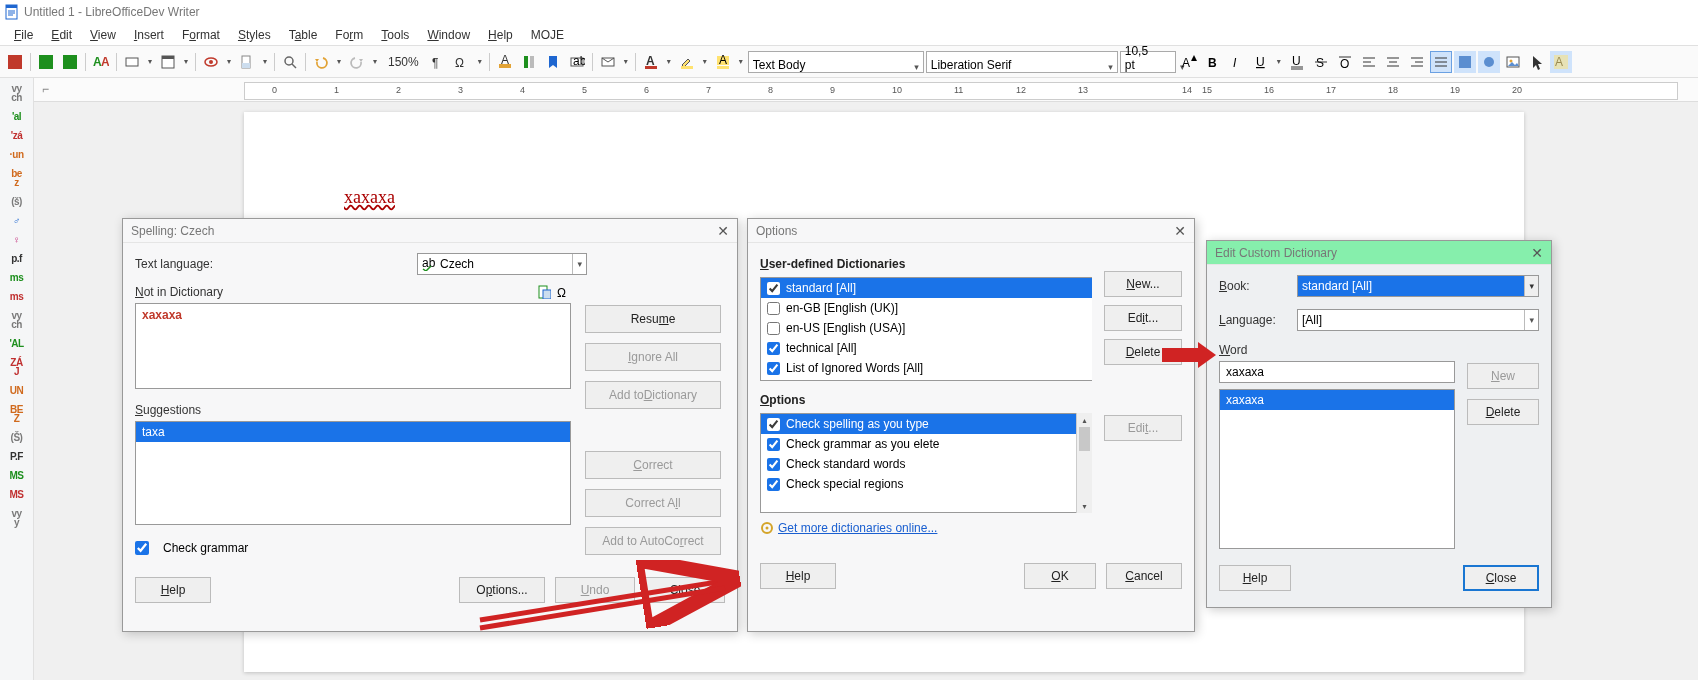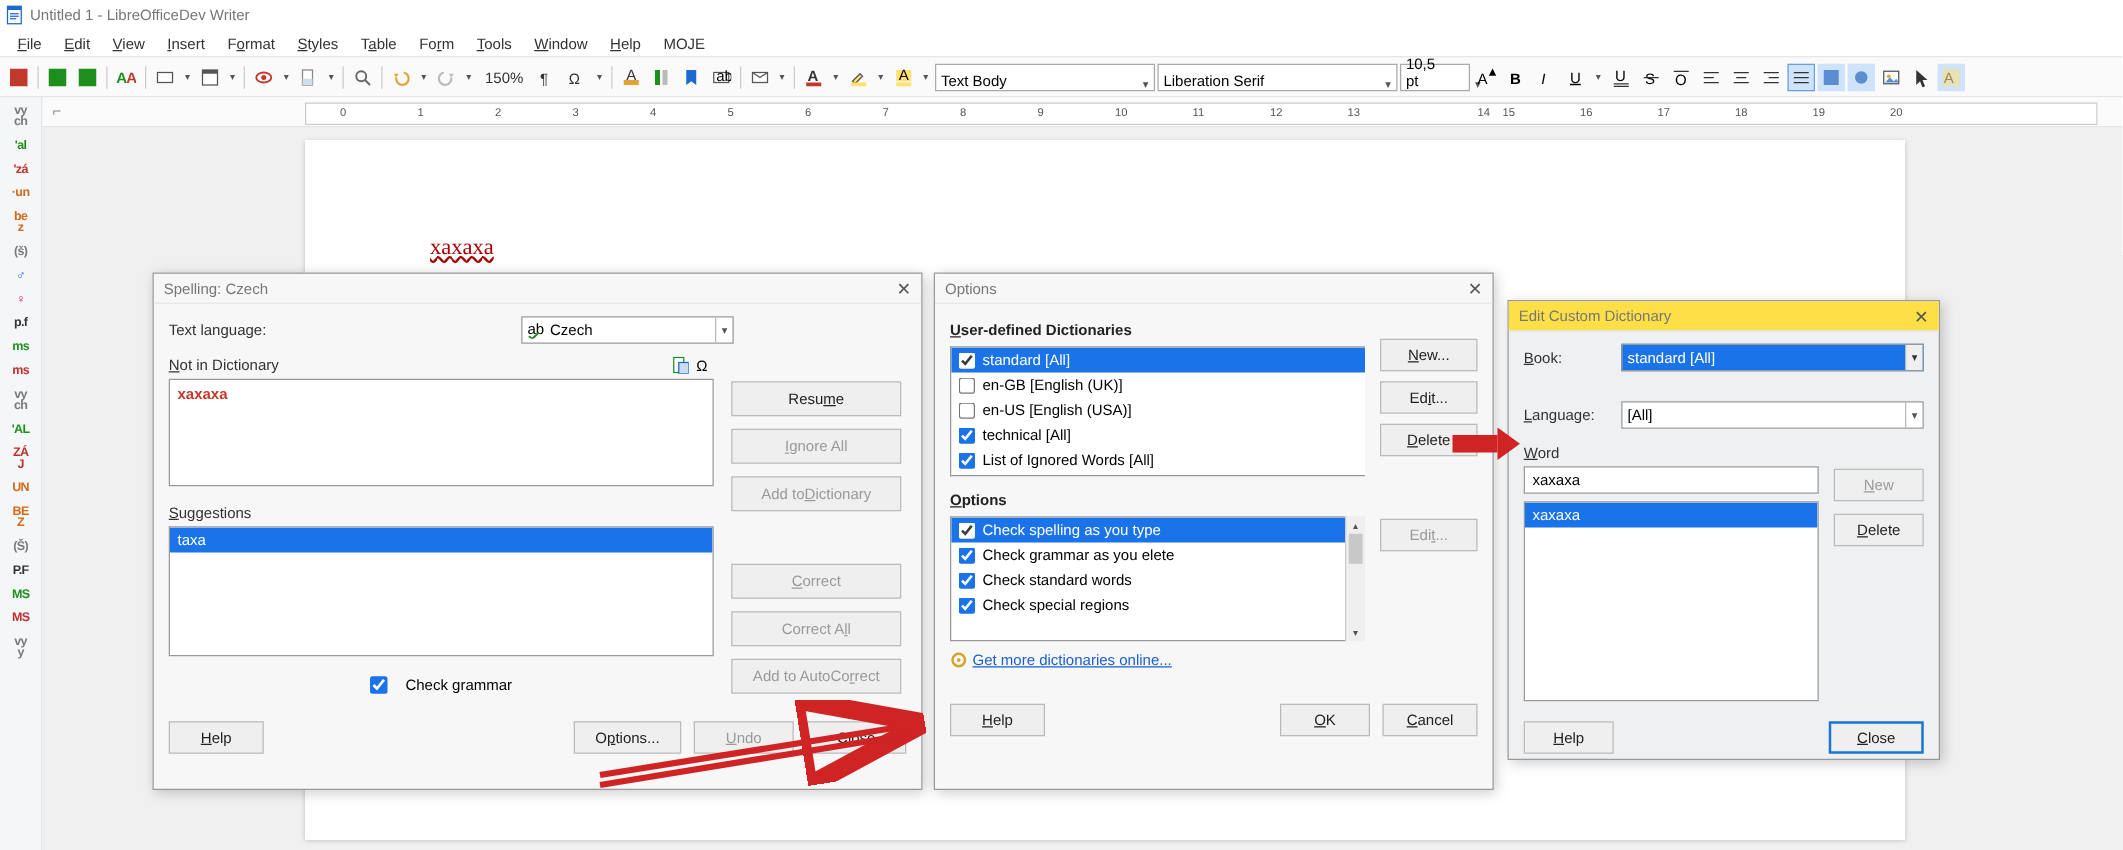--- a/index.html
+++ b/index.html
@@ -52,21 +52,21 @@
 .btn.primary { border: 2px solid #1976d2; }
 .wbtn { width: 136px; height: 28px; }
 .combo { height: 22px; border: 1px solid #999; background: #fff; display: flex; align-items: center; padding: 0 4px; }
 .combo .caret { margin-left: auto; font-size: 9px; color: #555; border-left:1px solid #bbb; padding-left:4px; height:100%; display:flex; align-items:center;}
 .listbox { border: 1px solid #999; background: #fff; overflow: auto; }
 .listbox .row { height: 20px; display: flex; align-items: center; padding: 0 6px; gap: 6px; }
 .listbox .row.sel { background: #1a73e8; color: #fff; }
 .listbox .row input[type=checkbox]{ width:13px; height:13px; accent-color:#1a73e8;}
 .listbox .row.sel input[type=checkbox]{ accent-color:#fff; }
 .textarea { border: 1px solid #999; background: #fff; padding: 4px 6px; }
-.chk { display: flex; align-items: center; gap: 14px; justify-content: center; }
+.chk { display: flex; align-items: center; gap: 14px; }
 .chk input { width: 14px; height: 14px; accent-color:#1a73e8;}
 a.link { color: #1a5fd0; text-decoration: underline; }
 
 
 .arrow { position: absolute; pointer-events: none; }
 
 
 .sb { width:16px; background:#efefef; border-left:1px solid #ccc; position:relative;}
 .sb .up,.sb .dn{height:14px; display:flex;align-items:center;justify-content:center;font-size:8px;color:#555;}
 .sb .thumb{position:absolute; left:2px; right:2px; top:14px; height:24px; background:#c8c8c8;}
@@ -562,26 +562,26 @@
       <button class="btn" style="width:76px"><u>H</u>elp</button>
       <div style="margin-left:auto; display:flex; gap:10px;">
         <button class="btn" style="width:72px"><u>O</u>K</button>
         <button class="btn" style="width:76px"><u>C</u>ancel</button>
       </div>
     </div>
   </div>
 </div>
 
 <div class="dialog" style="left:1206px; top:240px; width:346px; height:368px; background:#eef0f2">
-  <div class="dtitle" style="background:#fde047">
+  <div class="dtitle" style="background:#86efac">
     <span>Edit Custom Dictionary</span>
     <span class="dclose">✕</span>
   </div>
   <div class="body">
-    <div style="display:grid; grid-template-columns:70px 1fr; gap:24px 8px; align-items:center;">
+    <div style="display:grid; grid-template-columns:70px 1fr; gap:12px 8px; align-items:center;">
       <span class="lbl"><u>B</u>ook:</span>
       <div class="combo" style="background:#1a73e8;color:#fff;height:22px">
         <span>standard [All]</span>
           <span class="caret" style="background:#efefef;color:#333;margin-right:-4px;padding:0 4px">▾</span>
       </div>
       <span class="lbl"><u>L</u>anguage:</span>
       <div class="combo">
         <span>[All]</span>
           <span class="caret">▾</span>
       </div>

